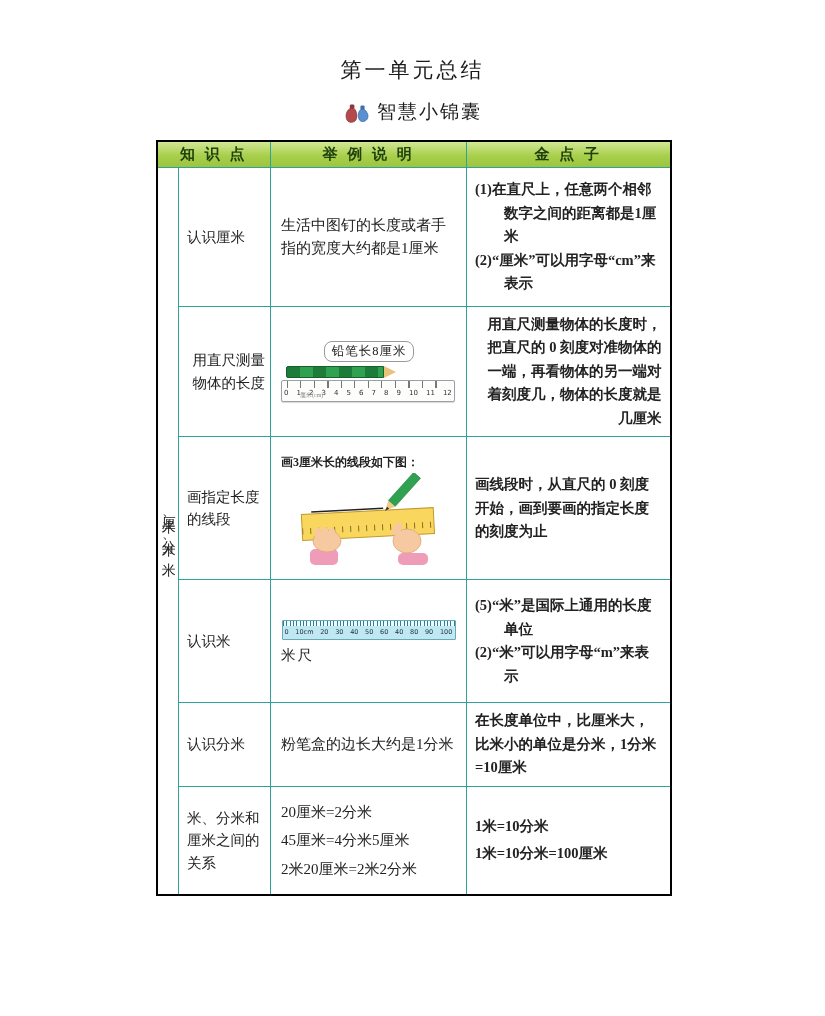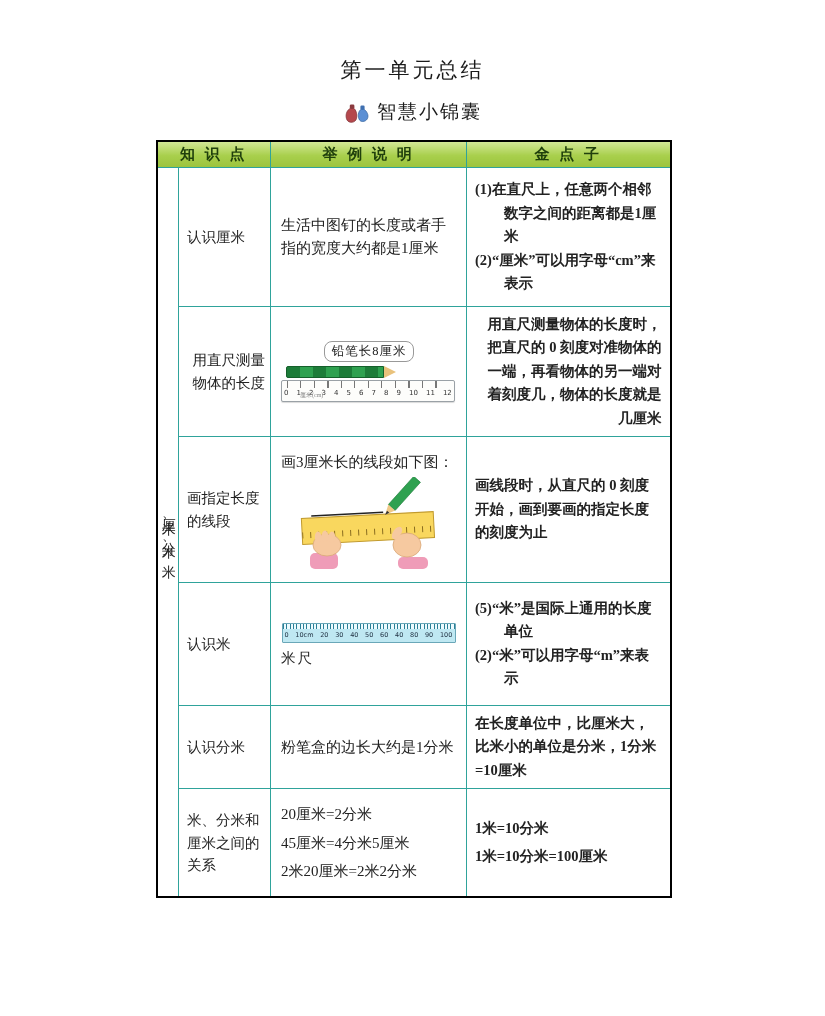--- a/index.html
+++ b/index.html
@@ -106,21 +106,21 @@
     background-image:repeating-linear-gradient(to right,#2b7f96 0 1px,transparent 1px 3.35px);
   }
   .meter-nums {
     display:flex; justify-content:space-between;
     background:#bfe8f2; font-size:6.5px; padding:1px 2px 2px;
     font-family:"DejaVu Sans",sans-serif; color:#234;
   }
   .fig-caption { text-align:left; font-size:14.5px; margin-top:4px; letter-spacing:2px; }
 
   
-  .seg-caption { margin:8px 0 2px; font-size:15px; }
+  .seg-caption { margin:8px 0 2px; font-size:12px;font-weight:bold; }
   .seg-figure { text-align:center; }
 </style>
 </head>
 <body>
 
 <div class="page">
 
   <div class="title">第一单元总结</div>
 
   <div class="subtitle-row">

